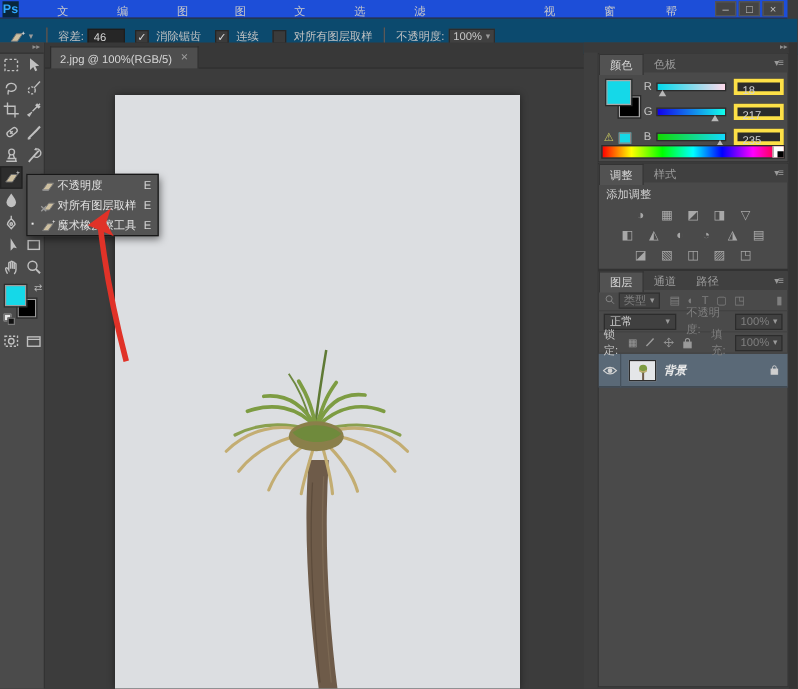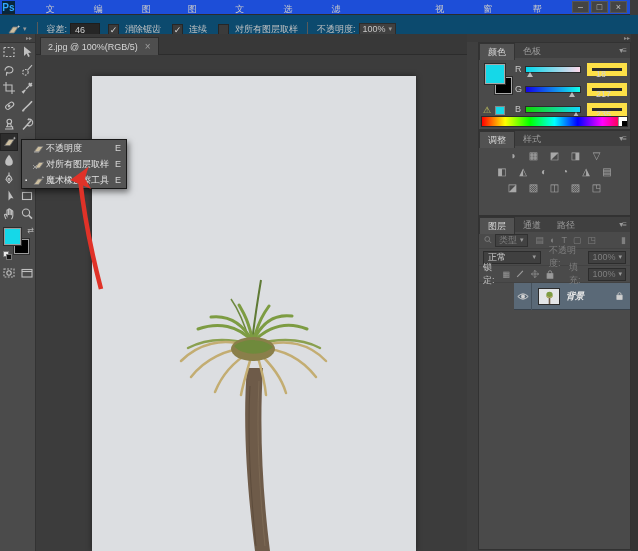--- a/index.html
+++ b/index.html
@@ -75,21 +75,21 @@
   .color-body { position:relative; height:71px; }
   .cp-fg { position:absolute; left:6px; top:6px; width:20px; height:20px; border:1px solid #a8a8a8; outline:1px solid #2b2b2b;}
   .cp-bg { position:absolute; left:16px; top:19px; width:17px; height:17px; background:#000; border:1px solid #a8a8a8; outline:1px solid #2b2b2b;}
   .cp-warn { position:absolute; left:4px; top:47px; color:#cfcf60; font-size:9px;}
   .cp-warn-swatch { position:absolute; left:16px; top:48px; width:10px; height:9px; border:1px solid #888;}
   .ch-row { position:absolute; left:36px; height:14px; display:flex; align-items:center; }
   .ch-label { width:10px; color:#c6c6c6; }
   .ch-track { width:56px; height:7px; border:1px solid #2b2b2b; position:relative; }
   .ch-thumb { position:absolute; bottom:-5px; width:0; height:0; margin-left:-3px;
     border-left:3.5px solid transparent; border-right:3.5px solid transparent; border-bottom:5px solid #b9b9b9; }
-  .ch-value { margin-left:6px; width:40px; height:13px; background:#2b2b2b; border:5px solid #fde047;
+  .ch-value { margin-left:6px; width:40px; height:13px; background:#2b2b2b; border:3px solid #fde047;
     color:#d2d2d2; padding:1px 4px; }
   .spectrum { position:absolute; left:2px; bottom:2px; right:2px; height:11px; border:1px solid #2b2b2b;
     background:linear-gradient(to right,#f00,#ff0 16%,#0f0 33%,#0ff 50%,#00f 66%,#f0f 83%,#f00); }
   .spectrum .white-chip { position:absolute; right:0; top:0; width:9px; height:100%; background:#fff; border-left:1px solid #999;}
   .spectrum .black-chip { position:absolute; right:0; bottom:0; width:5px; height:5px; background:#000;}
   
   #adjust-panel { top:96px; height:86px; }
   .adj-heading { color:#cfcfcf; padding:3px 6px 1px; }
   .adj-rows { padding:1px 4px; }
   .adj-row { display:flex; justify-content:center; gap:4px; margin:2px 0; }
@@ -99,21 +99,21 @@
   .lp-row { display:flex; align-items:center; height:17px; padding:0 4px; border-bottom:1px solid #424242; position:relative;}
   .dim { color:#7f7f7f; }
   .lp-filterbox { display:flex; align-items:center; gap:3px; background:#424242; border:1px solid #303030;
     height:13px; padding:0 3px; margin-left:2px; }
   .lp-filter-icons { display:flex; gap:6px; margin-left:8px; color:#7f7f7f; font-size:9px; }
   .lp-select { display:flex; align-items:center; justify-content:space-between; background:#404040;
     border:1px solid #2c2c2c; height:13px; padding:0 4px; width:62px; color:#cfcfcf; }
   .lp-valbox { display:flex; align-items:center; background:#404040; border:1px solid #2c2c2c;
     height:13px; padding:0 3px; gap:3px; margin-left:4px; }
   .lock-icons { display:flex; gap:5px; margin-left:4px; align-items:center; color:#9a9a9a; }
-  .layer-row { display:flex; align-items:center; height:27px; background:#5a6977; border-bottom:1px solid #38414a;margin-left:35px; }
+  .layer-row { display:flex; align-items:center; height:27px; background:#5a6977; border-bottom:1px solid #38414a; }
   .eye-box { width:18px; height:27px; display:flex; align-items:center; justify-content:center; border-right:1px solid #46525d; }
   .layer-thumb { width:22px; height:17px; background:#e7e9ea; border:1px solid #2c2c2c; margin:0 6px; position:relative; overflow:hidden;}
   .layer-name { font-style:italic; font-weight:bold; color:#eaeaea; flex:1; }
   .layer-lock { margin-right:6px; }
   .dock-right-strip { position:absolute; right:0; top:0; width:7px; height:517px; background:#343434; }
   
   #flyout { position:absolute; left:21px; top:139px; width:106px; background:#545454;
     border:1px solid #181818; box-shadow:2px 3px 6px rgba(0,0,0,.5); z-index:50; }
   .fly-item { display:flex; align-items:center; height:16px; padding:0 5px 0 3px; color:#e2e2e2; }
   .fly-bullet { width:6px; font-size:6px; color:#f0f0f0; }
@@ -407,20 +407,21 @@
       </div>
     </div>
   </div>
 
   <div class="panel" id="adjust-panel">
     <div class="panel-tabs">
       <div class="ptab active">调整</div>
       <div class="ptab">样式</div>
       <div class="panel-menu-icon">▾≡</div>
     </div>
+    <div class="adj-heading">添加调整</div>
     <div class="adj-rows">
       <div class="adj-row">
         <div class="adj-icon">◑</div>
         <div class="adj-icon">▦</div>
         <div class="adj-icon">◩</div>
         <div class="adj-icon">◨</div>
         <div class="adj-icon">▽</div>
       </div>
       <div class="adj-row">
         <div class="adj-icon">◧</div>

